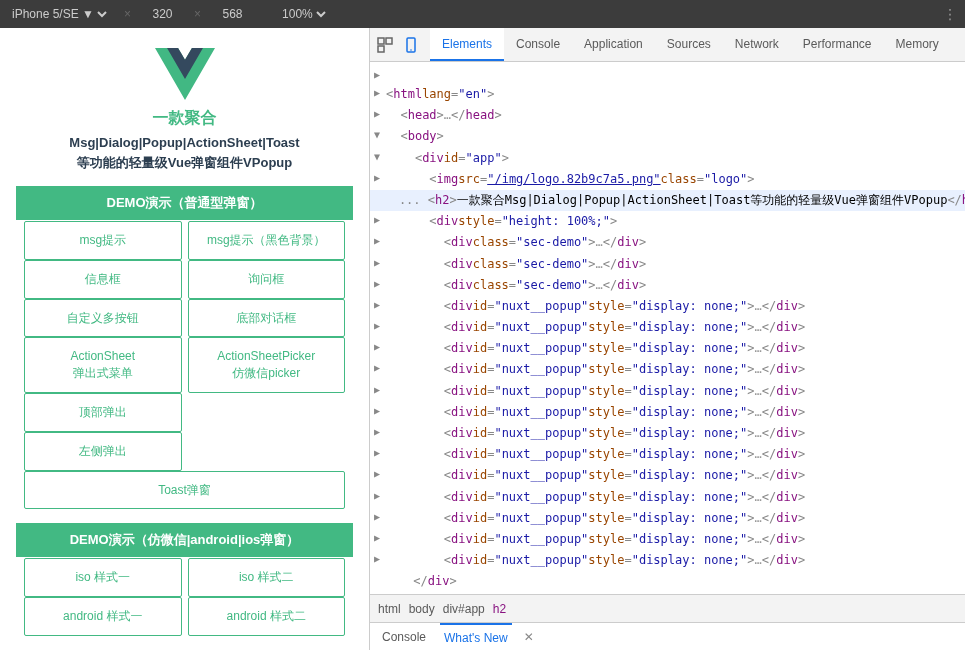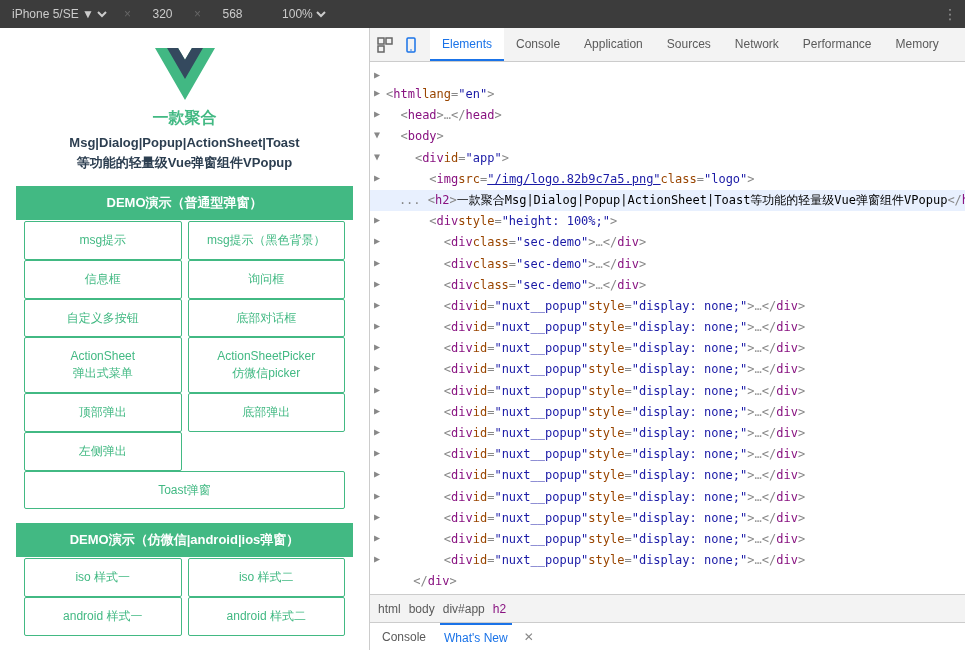--- a/index.html
+++ b/index.html
@@ -331,21 +331,20 @@
         <button class="demo-btn">底部对话框</button>
       </div>
       <div class="btn-grid">
         <button class="demo-btn" style="white-space:pre-line;">ActionSheet
 弹出式菜单</button>
         <button class="demo-btn" style="white-space:pre-line;">ActionSheetPicker
 仿微信picker</button>
       </div>
       <div class="btn-grid">
         <button class="demo-btn">顶部弹出</button>
-        <button class="demo-btn">底部弹出</button>
       </div>
       <div class="btn-grid">
         <button class="demo-btn">左侧弹出</button>
       </div>
       <div class="btn-grid-single">
         <button class="demo-btn">Toast弹窗</button>
       </div>
 
       <div class="section-header">DEMO演示（仿微信|android|ios弹窗）</div>
 

